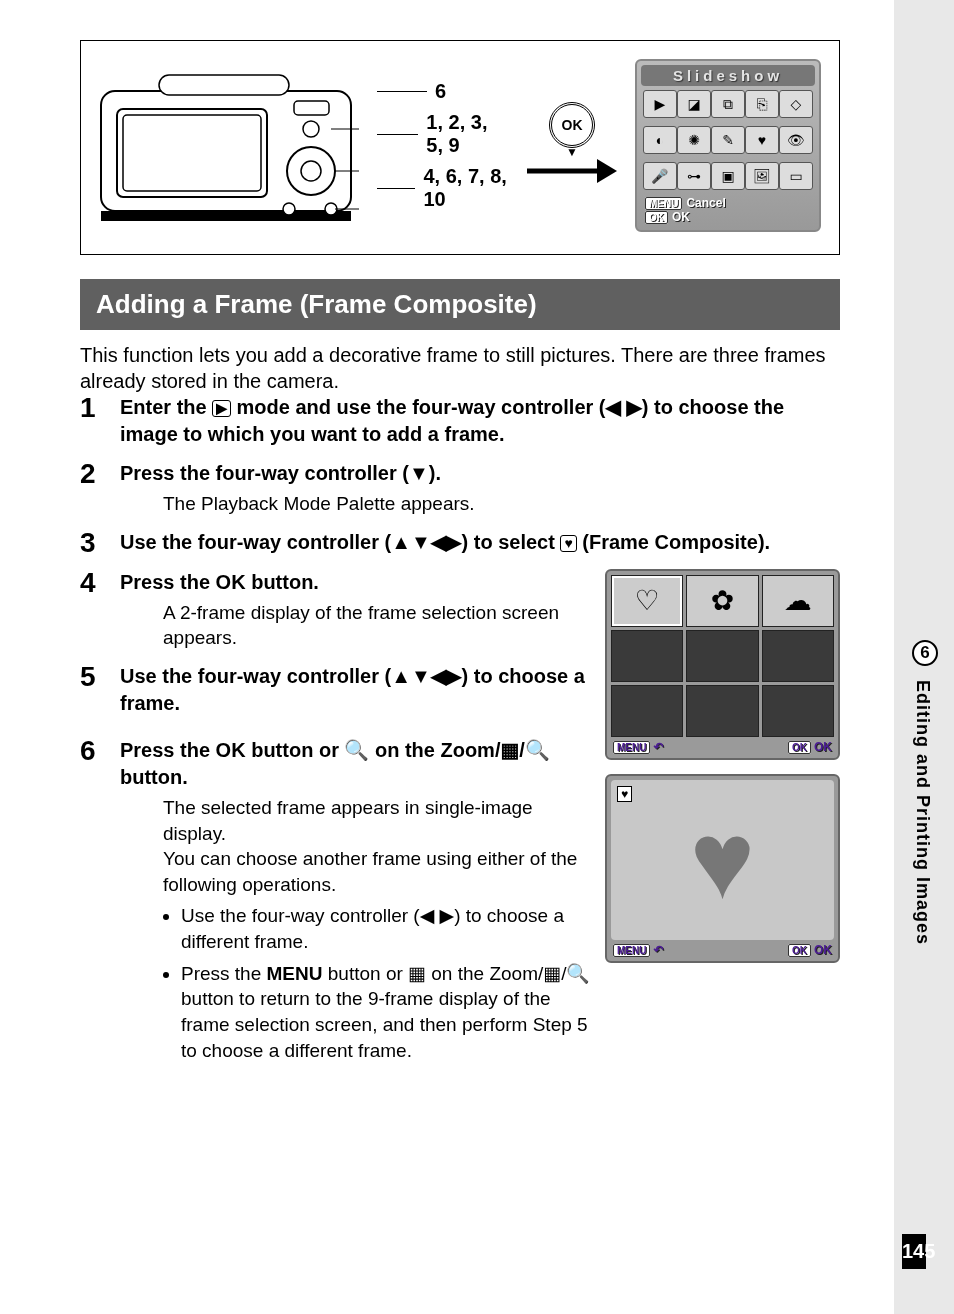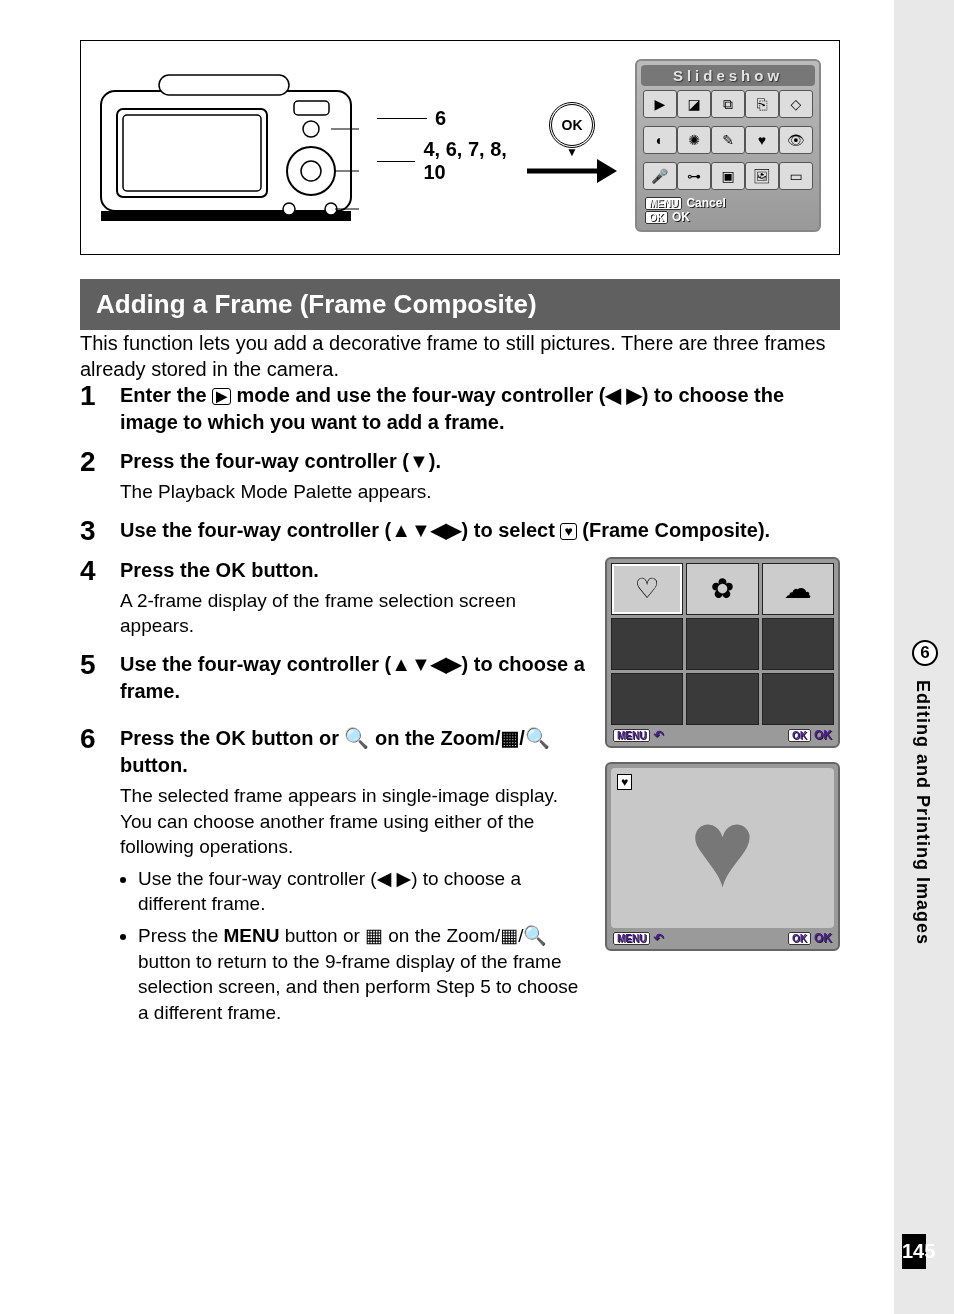--- a/index.html
+++ b/index.html
@@ -104,30 +104,30 @@
   .lcd-footer .lbl { background:#fff; border:1px solid #333; padding:0 3px; border-radius:2px; margin-right:4px; font-size:10px;}
   .lcd-footer span { color:#fff; text-shadow:1px 1px #222;}
 
   
   .section-head {
     background: #606060;
     color: #fff;
     font-size: 26px;
     font-weight: bold;
     padding: 10px 16px;
-    margin-bottom: 0;
+    margin-bottom: 12px;
   }
   .intro { font-size: 20px; line-height: 1.3; }
 
   .steps { }
   .step { display:flex; margin-bottom:12px; }
   .step-num { font-size:28px; font-weight:bold; width:40px; flex-shrink:0; line-height:1;}
   .step-body { flex:1; }
   .step-title { font-size:20px; font-weight:bold; line-height:1.35; }
-  .step-desc { font-size:19px; line-height:1.35; margin-top:4px;}
+  .step-desc { font-size:19px; line-height:1.35; margin-top:4px;margin-left:43px;}
   .step-desc ul { margin:6px 0 0 0; padding-left:18px;}
   .step-desc li { margin-bottom:6px;}
 
   .glyph-ok { font-weight:bold; font-family: Arial; }
   .small-icon-inline {
     display:inline-block; border:1.5px solid #000; border-radius:3px; padding:0 3px;
     font-size:14px; vertical-align:middle; line-height:1.1;
   }
 
   
@@ -180,20 +180,24 @@
         <line x1="232" y1="68" x2="260" y2="68" stroke="#000"></line>
         <line x1="236" y1="110" x2="260" y2="110" stroke="#000"></line>
         <line x1="236" y1="148" x2="260" y2="148" stroke="#000"></line>
       </svg>
     </div>
 
     <div class="callouts">
       <div class="line">
           <span class="conn"></span>
           <span>6</span>
+        </div>
+      <div class="line">
+          <span class="conn"></span>
+          <span>1, 2, 3, 5, 9</span>
         </div>
       <div class="line">
           <span class="conn"></span>
           <span>4, 6, 7, 8, 10</span>
         </div>
     </div>
 
     <div class="arrow-ok">
       <div class="ok-circ">OK</div>
       <div class="big-arrow">

